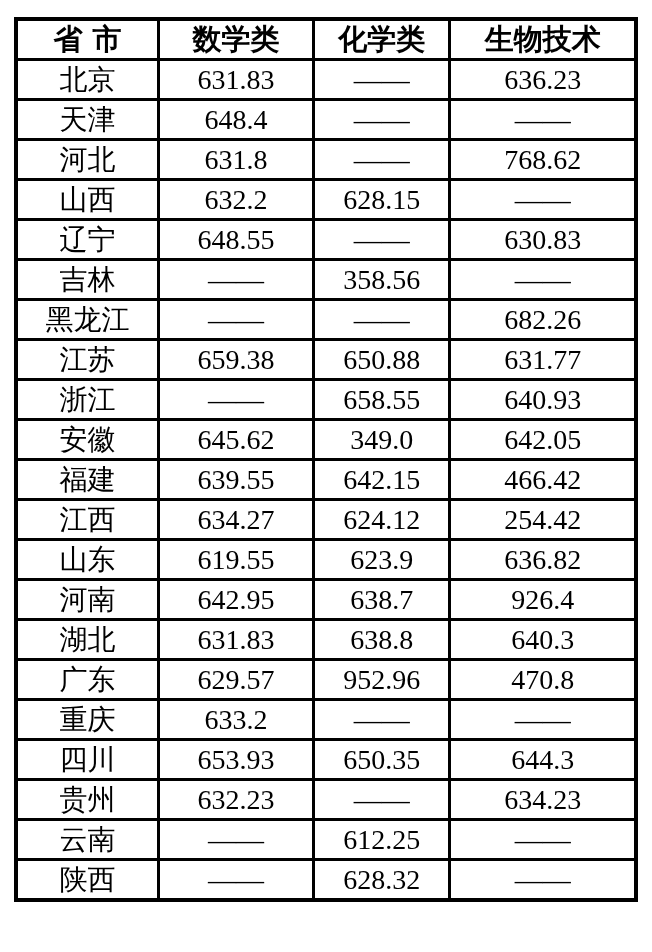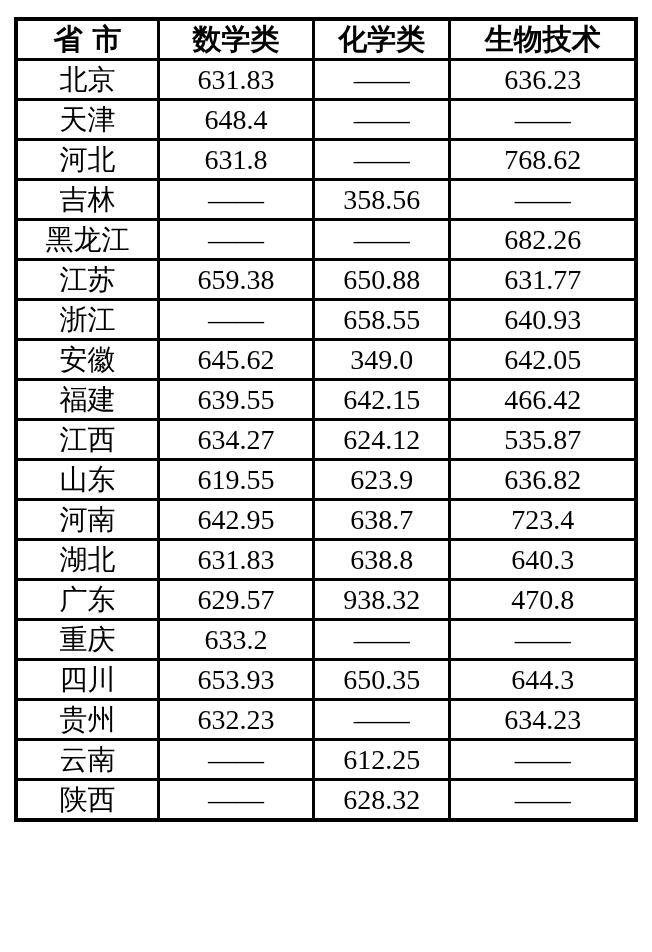--- a/index.html
+++ b/index.html
@@ -94,20 +94,32 @@
           <td>——</td>
           <td>——</td>
         </tr>
         <tr>
           <td>河北</td>
           <td>631.8</td>
           <td>——</td>
           <td>768.62</td>
         </tr>
         <tr>
+          <td>山西</td>
+          <td>632.2</td>
+          <td>628.15</td>
+          <td>——</td>
+        </tr>
+        <tr>
+          <td>辽宁</td>
+          <td>648.55</td>
+          <td>——</td>
+          <td>630.83</td>
+        </tr>
+        <tr>
           <td>吉林</td>
           <td>——</td>
           <td>358.56</td>
           <td>——</td>
         </tr>
         <tr>
           <td>黑龙江</td>
           <td>——</td>
           <td>——</td>
           <td>682.26</td>
@@ -133,44 +145,44 @@
         <tr>
           <td>福建</td>
           <td>639.55</td>
           <td>642.15</td>
           <td>466.42</td>
         </tr>
         <tr>
           <td>江西</td>
           <td>634.27</td>
           <td>624.12</td>
-          <td>535.87</td>
+          <td>254.42</td>
         </tr>
         <tr>
           <td>山东</td>
           <td>619.55</td>
           <td>623.9</td>
           <td>636.82</td>
         </tr>
         <tr>
           <td>河南</td>
           <td>642.95</td>
           <td>638.7</td>
-          <td>723.4</td>
+          <td>926.4</td>
         </tr>
         <tr>
           <td>湖北</td>
           <td>631.83</td>
           <td>638.8</td>
           <td>640.3</td>
         </tr>
         <tr>
           <td>广东</td>
           <td>629.57</td>
-          <td>938.32</td>
+          <td>952.96</td>
           <td>470.8</td>
         </tr>
         <tr>
           <td>重庆</td>
           <td>633.2</td>
           <td>——</td>
           <td>——</td>
         </tr>
         <tr>
           <td>四川</td>

